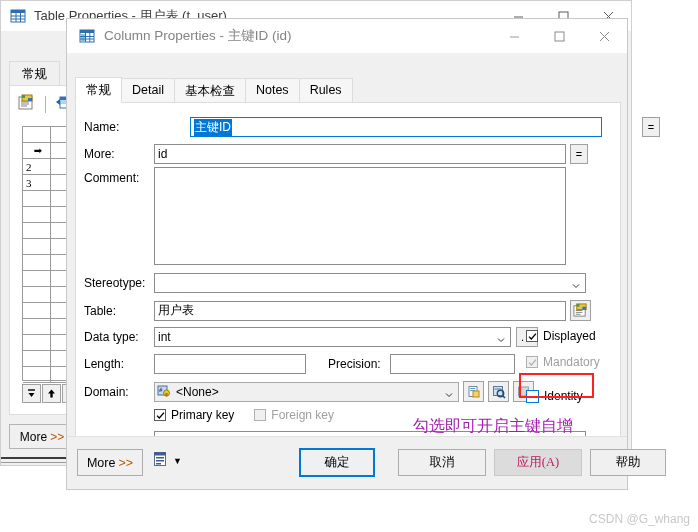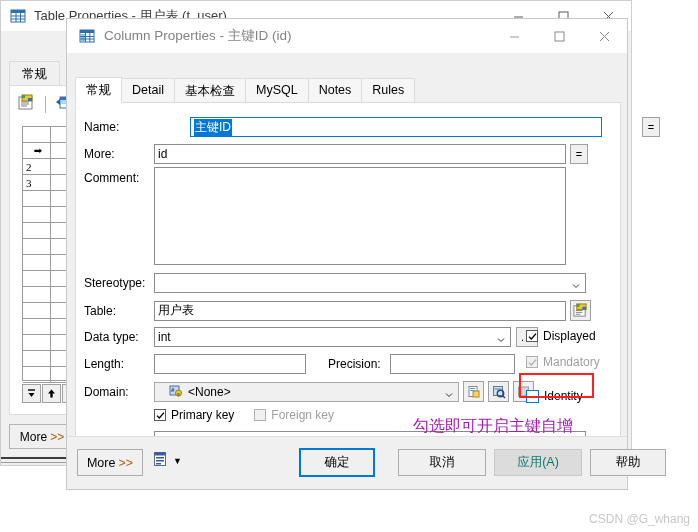--- a/index.html
+++ b/index.html
@@ -119,21 +119,21 @@
   .redtext{
     position:absolute;color:#a21caf;font-size:16px;white-space:nowrap;
     font-family:Liberation Serif, serif;
   }
   .btnbar{position:absolute;left:0;right:0;bottom:0;height:52px;background:#f0f0f0;border-top:1px solid #e0e0e0;}
   .btn{
     position:absolute;height:27px;border:1px solid #adadad;background:#f0f0f0;box-sizing:border-box;
     display:flex;align-items:center;justify-content:center;font-size:12.5px;
   }
   .btn.def{border:2px solid #0078d7;background:#f0f0f0;}
-  .btn.dis{color:#0f766e;background:#dcdcdc;border-color:#c8c8c8;}
+  .btn.dis{color:#be185d;background:#dcdcdc;border-color:#c8c8c8;font-family:Liberation Serif, serif;}
   .btn .arrows{color:#b25a00;margin-left:3px;}
   .watermark{
     position:absolute;right:8px;bottom:6px;font-size:12px;color:#c8c8c8;
   }
 </style>
 </head>
 <body>
 
 <div id="bgwin">
   <div class="titlebar">
@@ -340,21 +340,20 @@
       </div>
     </div>
   </div>
 
   <div class="content">
 
     <div class="tabs">
       <div class="tab active">常规</div>
       <div class="tab">Detail</div>
       <div class="tab">基本检查</div>
-      <div class="tab">MySQL</div>
       <div class="tab">Notes</div>
       <div class="tab">Rules</div>
     </div>
 
     <div class="tabpanel">
 
       <div class="row" style="left:8px;top:14px;gap:36px;">
         <span class="lbl" style="width:70px;">Name:</span>
         <span class="tbox focus" style="width:412px;">
           <span class="sel">主键ID</span>
@@ -416,21 +415,21 @@
 
       <div class="row" style="left:8px;top:251px;">
         <span class="lbl" style="width:70px;">Length:</span>
         <span class="tbox" style="width:152px;"></span>
         <span class="lbl" style="margin-left:22px;width:62px;">Precision:</span>
         <span class="tbox" style="width:125px;"></span>
       </div>
 
       <div class="row" style="left:8px;top:278px;">
         <span class="lbl" style="width:70px;">Domain:</span>
-        <span class="combo gray" style="width:305px;padding-left:14px;">
+        <span class="combo gray" style="width:305px;padding-left:2px;">
           <span style="margin-right:5px;display:flex;">
             <svg width="14" height="14" viewBox="0 0 14 14">
               <rect x="1" y="1" width="9" height="9" fill="#c8d8ef" stroke="#4a6fa0"></rect>
               <text x="2" y="7" font-size="6" fill="#1a3a6a" font-family="monospace">#</text>
               <circle cx="9.5" cy="8" r="3" fill="#e8c84a" stroke="#a08000"></circle>
               <rect x="8.4" y="8" width="2.2" height="3.4" fill="#a08000"></rect>
             </svg>
           </span>
           <span>&lt;None&gt;</span>
           <span class="caret">

